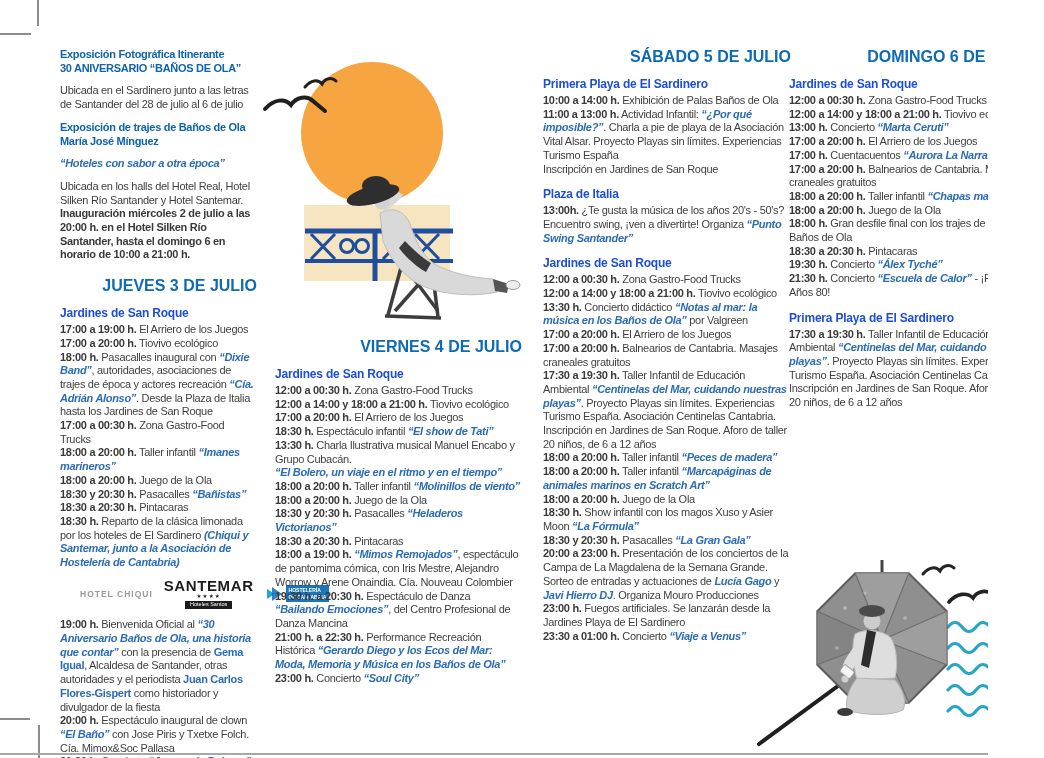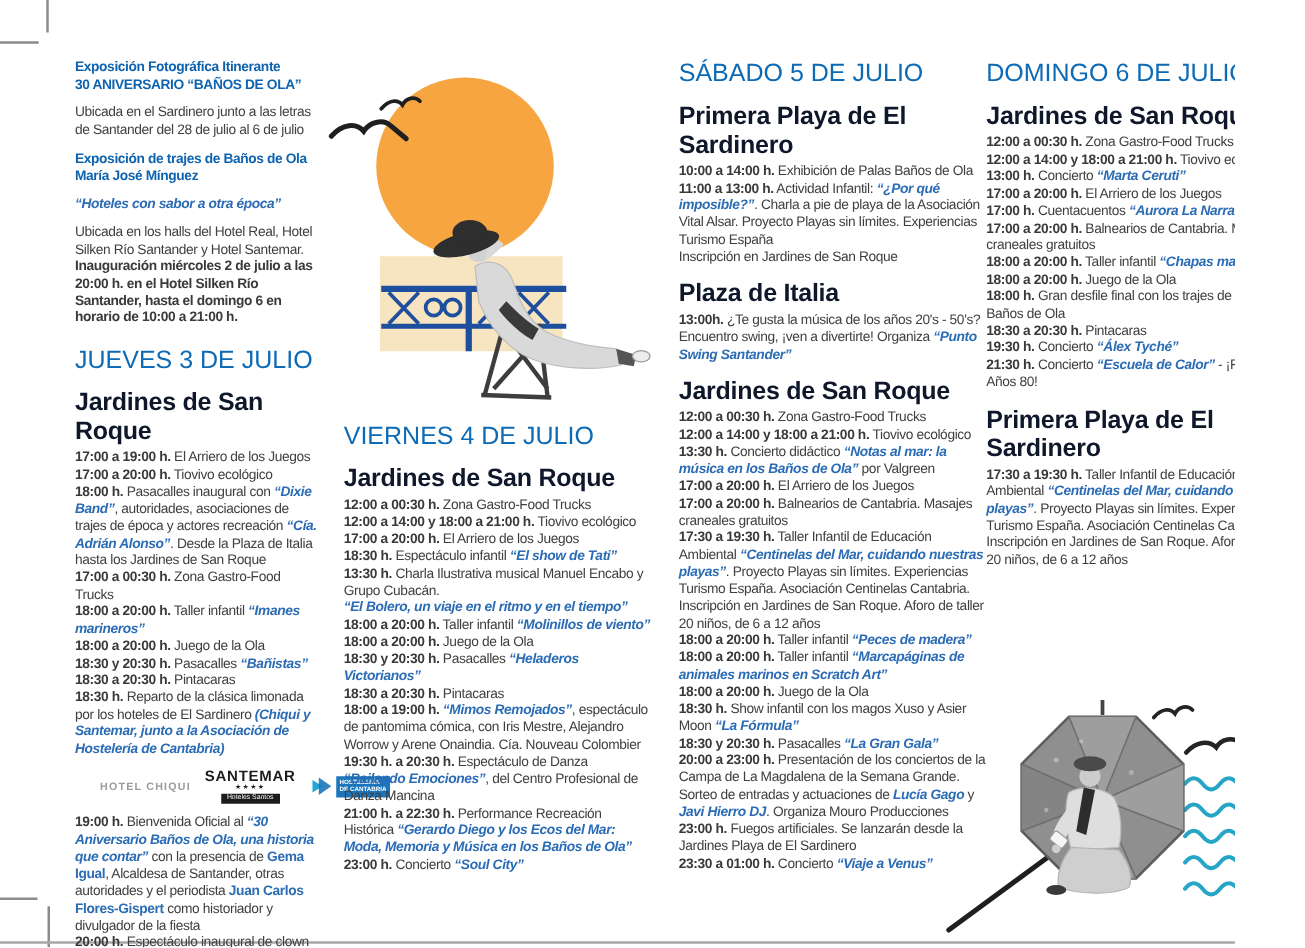--- a/index.html
+++ b/index.html
@@ -6,35 +6,35 @@
   #page{position:relative;width:988px;height:758px;background:#ffffff;overflow:hidden;
         font-family:"Liberation Sans","DejaVu Sans",sans-serif;-webkit-font-smoothing:antialiased;}
   .col{position:absolute;}
   #col-jueves{left:60px;top:48px;width:197px;}
   #col-viernes{left:275px;top:338px;width:247px;}
   #col-sabado{left:543px;top:48px;width:248px;}
   #col-domingo{left:789px;top:48px;width:248px;}
 
   .para{margin:0;font-size:11px;line-height:13.7px;letter-spacing:-0.3px;color:#3f3f3f;}
   .para.lead{margin-bottom:9px;}
-  .day{font-size:20px;font-weight:400;color:#0d6ab5;margin:15px 0 9px;}
+  .day{font-size:16px;font-weight:700;color:#0d6ab5;margin:15px 0 9px;text-align:right;}
   .day:first-child{margin-top:0;}
-  .venue{font-size:20px;font-weight:800;color:#0f172a;margin:11px 0 3px;letter-spacing:-0.2px;}
+  .venue{font-size:12px;font-weight:800;color:#1d4ed8;margin:11px 0 3px;letter-spacing:-0.2px;}
 
   .s-b{font-weight:700;color:#3a3a3a;}
   .s-p{color:#3f3f3f;}
   .s-q{color:#2b6cb5;font-style:italic;font-weight:600;}
   .s-n{color:#2b6cb5;font-weight:600;}
   .s-bb{color:#0e63af;font-weight:700;}
 
   
   .logos-row{display:flex;align-items:center;gap:11px;margin:8px 0 9px;}
   .logo-chiqui{font-size:8.5px;color:#9b9b9b;letter-spacing:1px;font-weight:600;white-space:nowrap;margin-left:20px;}
   .logo-santemar{display:flex;flex-direction:column;align-items:center;line-height:1;}
-  .sm-name{font-weight:700;font-size:12px;color:#1c1c1c;letter-spacing:.6px;text-align:center;}
+  .sm-name{font-weight:700;font-size:15px;color:#1c1c1c;letter-spacing:.6px;text-align:center;}
   .sm-stars{font-size:5.5px;color:#1c1c1c;letter-spacing:1.2px;margin-top:1px;}
   .sm-box{background:#1c1c1c;color:#ffffff;font-size:5.5px;padding:1.5px 5px;margin-top:1.5px;white-space:nowrap;}
   .logo-hosteleria{display:flex;align-items:center;gap:3px;}
   .hc-box{background:#1b75bb;color:#ffffff;font-size:5px;font-weight:700;padding:2px 3px;line-height:1.3;white-space:nowrap;}
 
   
   .illus{position:absolute;}
   #illus-top{left:255px;top:45px;}
   #illus-bottom{left:745px;top:548px;}
 

